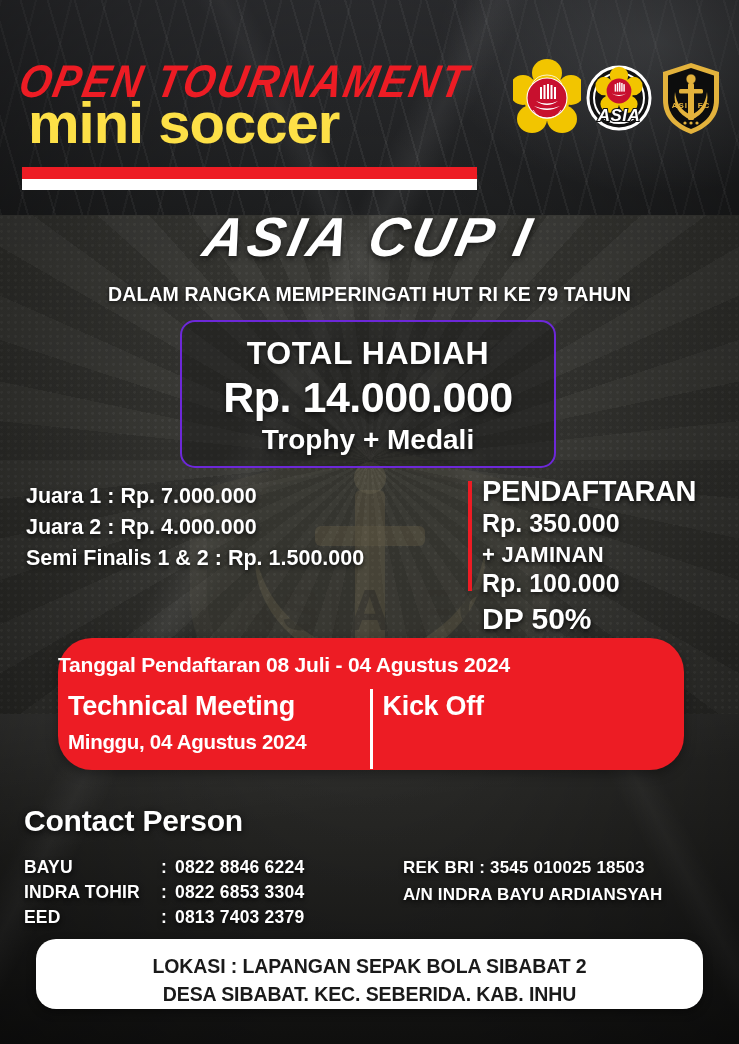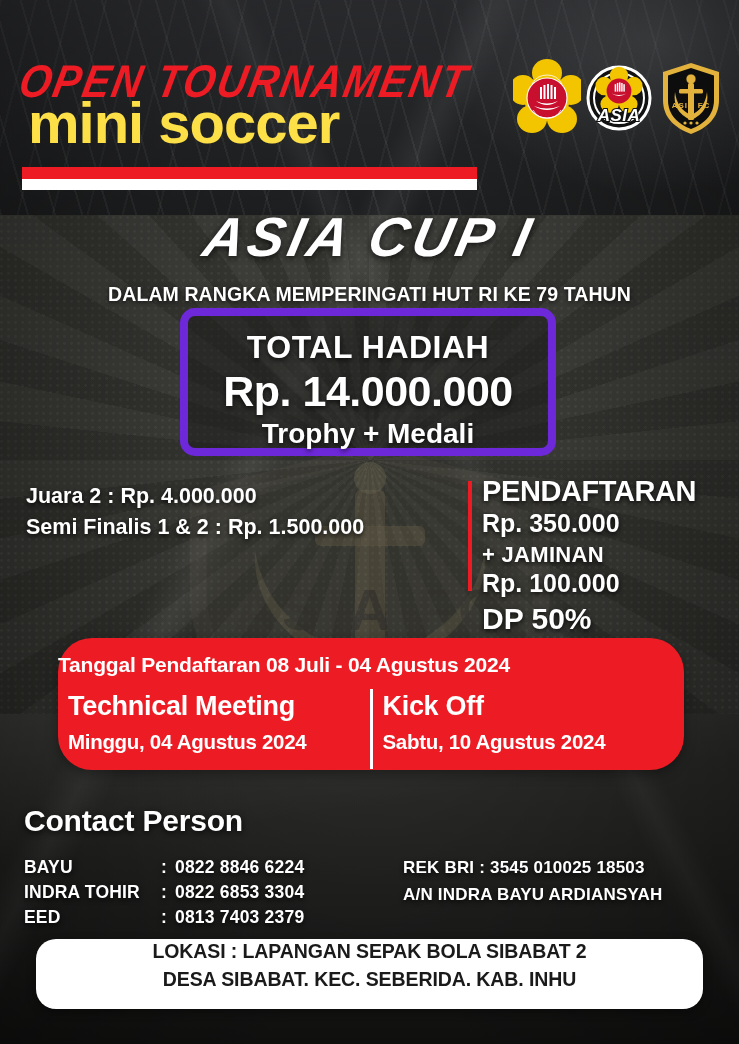--- a/index.html
+++ b/index.html
@@ -101,22 +101,22 @@
     text-shadow:0 2px 7px rgba(0,0,0,.75);
   }
   .subtitle{
     position:absolute;left:0;right:0;top:283px;text-align:center;
     font-size:19.5px;font-weight:bold;color:#fff;letter-spacing:.1px;
     text-shadow:0 1px 4px rgba(0,0,0,.8);
   }
 
   
   .prizebox{
-    position:absolute;left:180px;top:308px;width:376px;height:148px;
-    border:8px solid #6d28d9;border-radius:15px;
+    position:absolute;left:180px;top:320px;width:376px;height:148px;
+    border:2px solid #6d28d9;border-radius:15px;
     background:rgba(25,25,25,0.46);
     text-align:center;
   }
   .prize-label{margin-top:13px;font-size:32px;font-weight:bold;letter-spacing:.5px;text-shadow:0 2px 5px rgba(0,0,0,.7);}
   .prize-amount{margin-top:1px;font-size:43px;font-weight:bold;letter-spacing:-.5px;text-shadow:0 2px 5px rgba(0,0,0,.7);}
   .prize-extra{margin-top:2px;font-size:28px;font-weight:bold;text-shadow:0 2px 5px rgba(0,0,0,.7);}
 
   
   .prizelist{position:absolute;left:26px;top:481px;width:430px;}
   .prizelist li{
@@ -162,21 +162,21 @@
   .bank{position:absolute;left:403px;top:858px;font-size:17px;font-weight:bold;letter-spacing:.2px;}
   .bank div{margin-bottom:7px;text-shadow:0 2px 5px rgba(0,0,0,.85);white-space:nowrap;}
 
   
   .location{
     position:absolute;left:36px;top:939px;width:667px;height:70px;
     background:#ffffff;border-radius:20px;color:#1a1a1a;text-align:center;
     box-shadow:0 3px 10px rgba(0,0,0,.4);
   }
   .location div{font-size:19.5px;font-weight:bold;letter-spacing:-.1px;}
-  .location .l1{padding-top:1px;}
+  .location .l1{padding-top:16px;}
   .location .l2{padding-top:5px;}
 </style>
 </head>
 <body>
 
 <div class="poster">
 
   <div class="bg-base"></div>
   <div class="bg-crowd"></div>
   <div class="bg-roof"></div>
@@ -286,20 +286,21 @@
     <div class="subtitle">DALAM RANGKA MEMPERINGATI HUT RI KE 79 TAHUN</div>
 
     <div class="prizebox">
       <div class="prize-label">TOTAL HADIAH</div>
       <div class="prize-amount">Rp. 14.000.000</div>
       <div class="prize-extra">Trophy + Medali</div>
     </div>
 
     <div class="prizelist">
       <ul>
+        <li>Juara 1 : Rp. 7.000.000</li>
         <li>Juara 2 : Rp. 4.000.000</li>
         <li>Semi Finalis 1 &amp; 2 : Rp. 1.500.000</li>
       </ul>
     </div>
 
     <div class="regdiv"></div>
     <div class="reg">
       <div class="r-title">PENDAFTARAN</div>
       <div class="r-fee">Rp. 350.000</div>
       <div class="r-dep-label">+ JAMINAN</div>
@@ -310,21 +311,20 @@
     <div class="sched">
       <div class="sched-top">Tanggal Pendaftaran 08 Juli - 04 Agustus 2024</div>
       <div class="sched-cols">
         <div class="sched-col">
           <h3>Technical Meeting</h3>
           <p>Minggu, 04 Agustus 2024</p>
         </div>
         <div class="sched-sep"></div>
         <div class="sched-col">
           <h3>Kick Off</h3>
-          <p>Sabtu, 10 Agustus 2024</p>
         </div>
       </div>
     </div>
 
     <div class="contact-title">Contact Person</div>
     <div class="contact-table">
       <table>
         <tbody>
             <tr>
           <td class="nm">BAYU</td>

